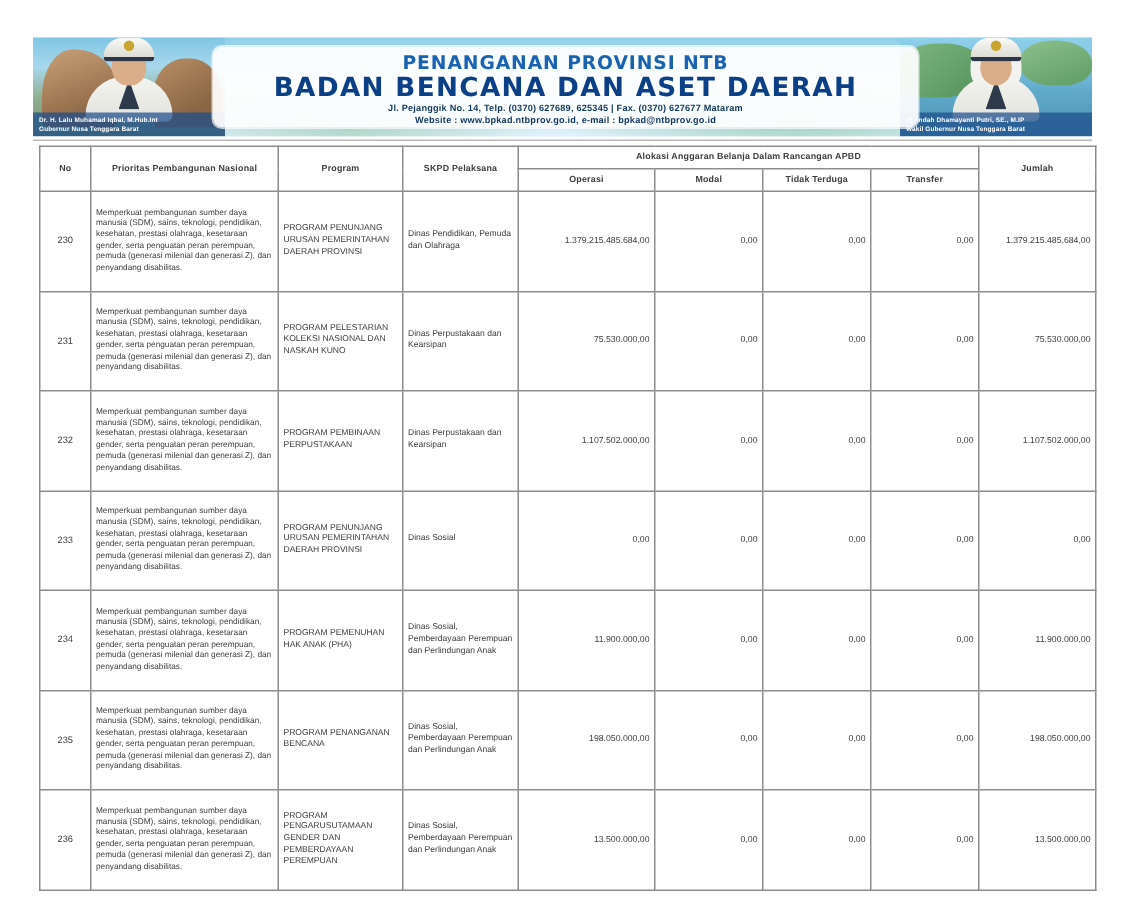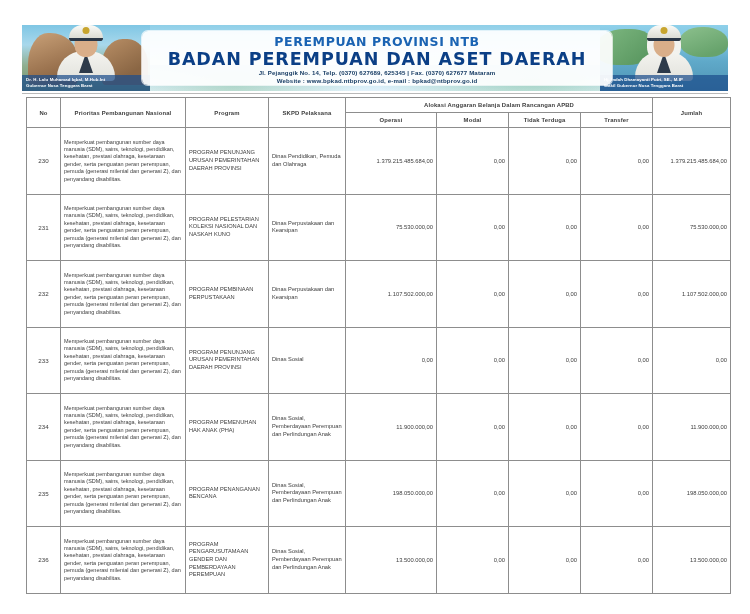--- a/index.html
+++ b/index.html
@@ -325,22 +325,22 @@
         <div class="head"></div>
         <div class="cap"></div>
       </div>
       <div class="photo-caption">
         <div>Hj. Indah Dhamayanti Putri, SE., M.IP</div>
         <div>Wakil Gubernur Nusa Tenggara Barat</div>
       </div>
     </div>
 
     <div class="title-box">
-      <div class="line-1">PEREMPUAN PROVINSI NTB</div>
-      <div class="line-2">BADAN PEREMPUAN DAN ASET DAERAH</div>
+      <div class="line-1">PENANGANAN PROVINSI NTB</div>
+      <div class="line-2">BADAN BENCANA DAN ASET DAERAH</div>
       <div class="line-3">Jl. Pejanggik No. 14, Telp. (0370) 627689, 625345 | Fax. (0370) 627677 Mataram</div>
       <div class="line-4">Website : www.bpkad.ntbprov.go.id, e-mail : bpkad@ntbprov.go.id</div>
     </div>
   </div>
   <div class="header-rule"></div>
 
   <table class="report">
     <colgroup>
       <col style="width:34px">
       <col style="width:125px">

